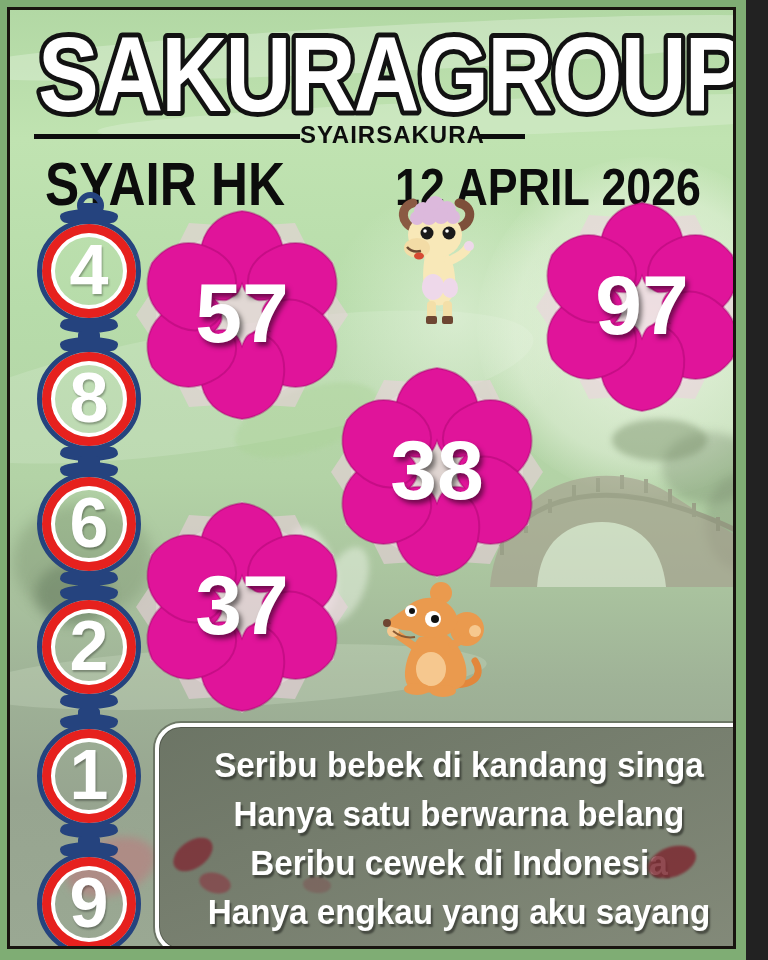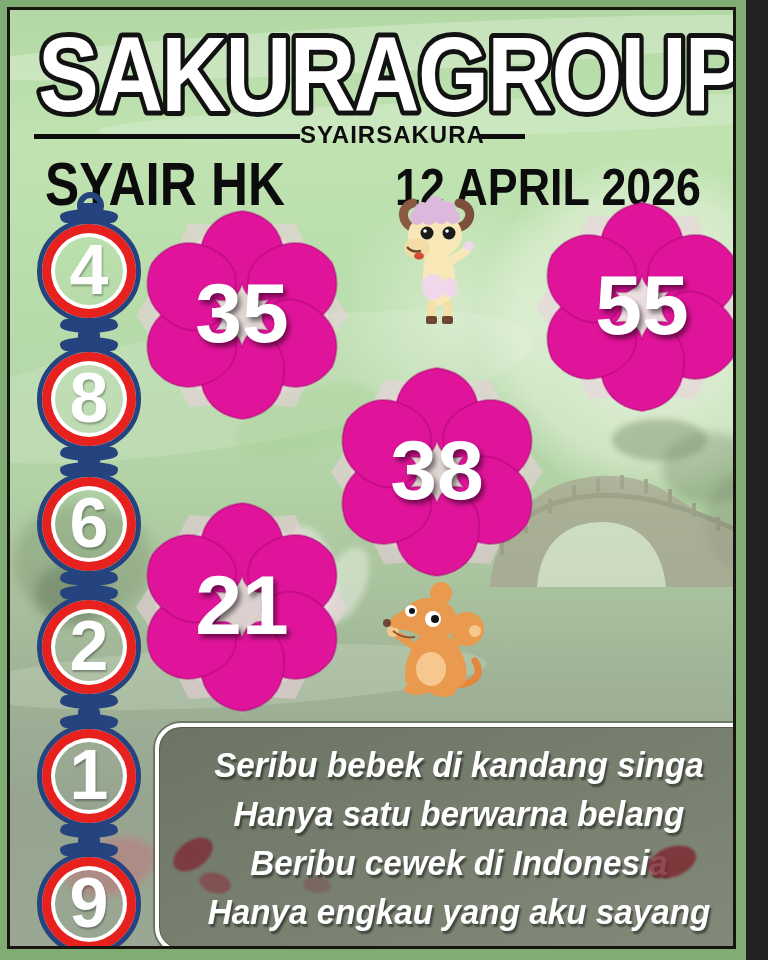--- a/index.html
+++ b/index.html
@@ -73,21 +73,21 @@
   .f21{left:120px;top:485px;} .f19{left:530px;top:483px;}
   .petal{fill:#e0149a;stroke:rgba(160,6,106,.4);stroke-width:2px;}
   .mandala{fill:#efd0e0;opacity:.55;} .mandala2{fill:#f4dde8;opacity:.38;}
   
   .goat{left:376px;top:188px;z-index:18;} .mouse{left:368px;top:568px;z-index:18;}
   
   .poem-box{left:148px;top:716px;width:608px;height:230px;box-sizing:border-box;z-index:25;
     border:4px solid #ffffff;border-radius:26px;
     background:linear-gradient(160deg,rgba(104,112,97,.92),rgba(128,134,118,.88));
     box-shadow:0 0 0 2px rgba(20,20,15,.35), inset 0 0 0 1px rgba(0,0,0,.25);
-    display:flex;flex-direction:column;justify-content:space-evenly;padding:6px 12px;font-style:italic;}
+    display:flex;flex-direction:column;justify-content:space-evenly;padding:6px 12px;}
   .poem-line{text-align:center;color:#fff;font-weight:bold;font-size:35px;line-height:1;
     text-shadow:2px 3px 2px rgba(0,0,0,.45);transform:scaleX(.95);}
 </style>
 </head>
 <body>
 
 <div class="page">
 
   <div class="streak s1"></div>
   <div class="streak s2"></div>
@@ -193,37 +193,37 @@
       <circle class="mandala2" r="86"></circle>
       <g>
         <path class="petal" d="M0,-104 C24,-101 40,-86 42,-60 C44,-36 32,-20 14,-18 C6,-17 3,-23 0,-31 C-3,-23 -6,-17 -14,-18 C-32,-20 -44,-36 -42,-60 C-40,-86 -24,-101 0,-104 Z"></path>
         <path class="petal" transform="rotate(60)" d="M0,-104 C24,-101 40,-86 42,-60 C44,-36 32,-20 14,-18 C6,-17 3,-23 0,-31 C-3,-23 -6,-17 -14,-18 C-32,-20 -44,-36 -42,-60 C-40,-86 -24,-101 0,-104 Z"></path>
         <path class="petal" transform="rotate(120)" d="M0,-104 C24,-101 40,-86 42,-60 C44,-36 32,-20 14,-18 C6,-17 3,-23 0,-31 C-3,-23 -6,-17 -14,-18 C-32,-20 -44,-36 -42,-60 C-40,-86 -24,-101 0,-104 Z"></path>
         <path class="petal" transform="rotate(180)" d="M0,-104 C24,-101 40,-86 42,-60 C44,-36 32,-20 14,-18 C6,-17 3,-23 0,-31 C-3,-23 -6,-17 -14,-18 C-32,-20 -44,-36 -42,-60 C-40,-86 -24,-101 0,-104 Z"></path>
         <path class="petal" transform="rotate(240)" d="M0,-104 C24,-101 40,-86 42,-60 C44,-36 32,-20 14,-18 C6,-17 3,-23 0,-31 C-3,-23 -6,-17 -14,-18 C-32,-20 -44,-36 -42,-60 C-40,-86 -24,-101 0,-104 Z"></path>
         <path class="petal" transform="rotate(300)" d="M0,-104 C24,-101 40,-86 42,-60 C44,-36 32,-20 14,-18 C6,-17 3,-23 0,-31 C-3,-23 -6,-17 -14,-18 C-32,-20 -44,-36 -42,-60 C-40,-86 -24,-101 0,-104 Z"></path>
       </g>
     </svg>
-    <div class="fnum">35</div>
+    <div class="fnum">57</div>
   </div>
 
   <div class="flower f86">
     <svg viewBox="-115 -115 230 230">
       <polygon class="mandala" points="0,-106 24,-90 53,-92 66,-66 92,-53 90,-24 106,0 90,24 92,53 66,66 53,92 24,90 0,106 -24,90 -53,92 -66,66 -92,53 -90,24 -106,0 -90,-24 -92,-53 -66,-66 -53,-92 -24,-90"></polygon>
       <circle class="mandala2" r="86"></circle>
       <g>
         <path class="petal" d="M0,-104 C24,-101 40,-86 42,-60 C44,-36 32,-20 14,-18 C6,-17 3,-23 0,-31 C-3,-23 -6,-17 -14,-18 C-32,-20 -44,-36 -42,-60 C-40,-86 -24,-101 0,-104 Z"></path>
         <path class="petal" transform="rotate(60)" d="M0,-104 C24,-101 40,-86 42,-60 C44,-36 32,-20 14,-18 C6,-17 3,-23 0,-31 C-3,-23 -6,-17 -14,-18 C-32,-20 -44,-36 -42,-60 C-40,-86 -24,-101 0,-104 Z"></path>
         <path class="petal" transform="rotate(120)" d="M0,-104 C24,-101 40,-86 42,-60 C44,-36 32,-20 14,-18 C6,-17 3,-23 0,-31 C-3,-23 -6,-17 -14,-18 C-32,-20 -44,-36 -42,-60 C-40,-86 -24,-101 0,-104 Z"></path>
         <path class="petal" transform="rotate(180)" d="M0,-104 C24,-101 40,-86 42,-60 C44,-36 32,-20 14,-18 C6,-17 3,-23 0,-31 C-3,-23 -6,-17 -14,-18 C-32,-20 -44,-36 -42,-60 C-40,-86 -24,-101 0,-104 Z"></path>
         <path class="petal" transform="rotate(240)" d="M0,-104 C24,-101 40,-86 42,-60 C44,-36 32,-20 14,-18 C6,-17 3,-23 0,-31 C-3,-23 -6,-17 -14,-18 C-32,-20 -44,-36 -42,-60 C-40,-86 -24,-101 0,-104 Z"></path>
         <path class="petal" transform="rotate(300)" d="M0,-104 C24,-101 40,-86 42,-60 C44,-36 32,-20 14,-18 C6,-17 3,-23 0,-31 C-3,-23 -6,-17 -14,-18 C-32,-20 -44,-36 -42,-60 C-40,-86 -24,-101 0,-104 Z"></path>
       </g>
     </svg>
-    <div class="fnum">55</div>
+    <div class="fnum">97</div>
   </div>
 
   <div class="flower f62">
     <svg viewBox="-115 -115 230 230">
       <polygon class="mandala" points="0,-106 24,-90 53,-92 66,-66 92,-53 90,-24 106,0 90,24 92,53 66,66 53,92 24,90 0,106 -24,90 -53,92 -66,66 -92,53 -90,24 -106,0 -90,-24 -92,-53 -66,-66 -53,-92 -24,-90"></polygon>
       <circle class="mandala2" r="86"></circle>
       <g>
         <path class="petal" d="M0,-104 C24,-101 40,-86 42,-60 C44,-36 32,-20 14,-18 C6,-17 3,-23 0,-31 C-3,-23 -6,-17 -14,-18 C-32,-20 -44,-36 -42,-60 C-40,-86 -24,-101 0,-104 Z"></path>
         <path class="petal" transform="rotate(60)" d="M0,-104 C24,-101 40,-86 42,-60 C44,-36 32,-20 14,-18 C6,-17 3,-23 0,-31 C-3,-23 -6,-17 -14,-18 C-32,-20 -44,-36 -42,-60 C-40,-86 -24,-101 0,-104 Z"></path>
         <path class="petal" transform="rotate(120)" d="M0,-104 C24,-101 40,-86 42,-60 C44,-36 32,-20 14,-18 C6,-17 3,-23 0,-31 C-3,-23 -6,-17 -14,-18 C-32,-20 -44,-36 -42,-60 C-40,-86 -24,-101 0,-104 Z"></path>
@@ -241,21 +241,21 @@
       <circle class="mandala2" r="86"></circle>
       <g>
         <path class="petal" d="M0,-104 C24,-101 40,-86 42,-60 C44,-36 32,-20 14,-18 C6,-17 3,-23 0,-31 C-3,-23 -6,-17 -14,-18 C-32,-20 -44,-36 -42,-60 C-40,-86 -24,-101 0,-104 Z"></path>
         <path class="petal" transform="rotate(60)" d="M0,-104 C24,-101 40,-86 42,-60 C44,-36 32,-20 14,-18 C6,-17 3,-23 0,-31 C-3,-23 -6,-17 -14,-18 C-32,-20 -44,-36 -42,-60 C-40,-86 -24,-101 0,-104 Z"></path>
         <path class="petal" transform="rotate(120)" d="M0,-104 C24,-101 40,-86 42,-60 C44,-36 32,-20 14,-18 C6,-17 3,-23 0,-31 C-3,-23 -6,-17 -14,-18 C-32,-20 -44,-36 -42,-60 C-40,-86 -24,-101 0,-104 Z"></path>
         <path class="petal" transform="rotate(180)" d="M0,-104 C24,-101 40,-86 42,-60 C44,-36 32,-20 14,-18 C6,-17 3,-23 0,-31 C-3,-23 -6,-17 -14,-18 C-32,-20 -44,-36 -42,-60 C-40,-86 -24,-101 0,-104 Z"></path>
         <path class="petal" transform="rotate(240)" d="M0,-104 C24,-101 40,-86 42,-60 C44,-36 32,-20 14,-18 C6,-17 3,-23 0,-31 C-3,-23 -6,-17 -14,-18 C-32,-20 -44,-36 -42,-60 C-40,-86 -24,-101 0,-104 Z"></path>
         <path class="petal" transform="rotate(300)" d="M0,-104 C24,-101 40,-86 42,-60 C44,-36 32,-20 14,-18 C6,-17 3,-23 0,-31 C-3,-23 -6,-17 -14,-18 C-32,-20 -44,-36 -42,-60 C-40,-86 -24,-101 0,-104 Z"></path>
       </g>
     </svg>
-    <div class="fnum">21</div>
+    <div class="fnum">37</div>
   </div>
 
 
   <svg class="abs goat" width="104" height="132" viewBox="0 0 104 132">
     <path d="M31,33 C18,29 16,12 30,8" stroke="#8a5a43" stroke-width="9" fill="none" stroke-linecap="round"></path>
     <path d="M74,33 C88,31 93,12 76,8" stroke="#7d4f3a" stroke-width="9" fill="none" stroke-linecap="round"></path>
     <path d="M42,60 C38,84 40,104 52,110 C66,113 74,100 72,82 C71,70 68,62 64,58 Z" fill="#f8e8b8"></path>
     <path d="M66,66 C76,62 82,58 85,52" stroke="#f8e8b8" stroke-width="9" fill="none" stroke-linecap="round"></path>
     <circle cx="86" cy="51" r="5" fill="#eed8ea"></circle>
     <ellipse cx="50" cy="92" rx="11" ry="13" fill="#eed8ea"></ellipse>

